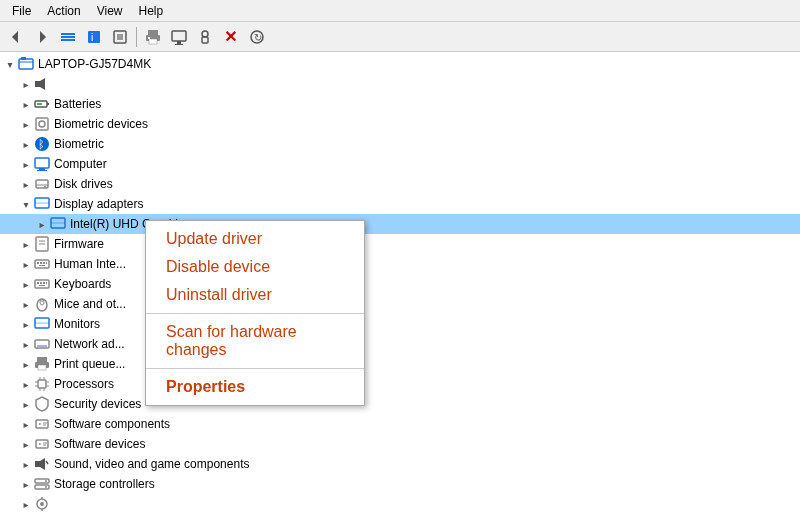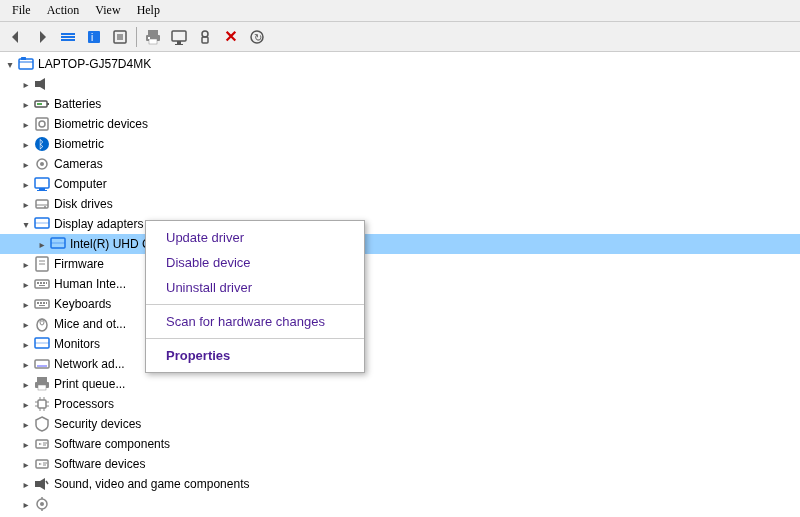--- a/index.html
+++ b/index.html
@@ -14,21 +14,20 @@
     }
 
     
     .menu-bar {
       background: #f0f0f0;
       display: flex;
       align-items: center;
       height: 22px;
       padding: 0 4px;
       border-bottom: 1px solid #ccc;
-      font-family: Liberation Serif, serif;
     }
     .menu-item {
       padding: 2px 8px;
       cursor: pointer;
       font-size: 12px;
     }
 
     
     .toolbar {
       background: #f0f0f0;
@@ -124,22 +123,22 @@
       width: 220px;
       background: white;
       border: 1px solid #aaa;
       box-shadow: 2px 2px 6px rgba(0,0,0,0.3);
       z-index: 100;
       padding: 4px 0;
     }
     .ctx-item {
       padding: 5px 20px;
       cursor: pointer;
-      font-size: 13px;
-      color: #4c1d95;
+      font-size: 16px;
+      color: #c2410c;
     }
     .ctx-item.bold { font-weight: bold; }
     .ctx-separator {
       height: 1px;
       background: #ccc;
       margin: 4px 0;
     }
 
     
     .tree-view::-webkit-scrollbar { width: 14px; }
@@ -274,31 +273,20 @@
       <div class="tree-item">
         <span class="indent" style="width: 16px;"></span>
         <span class="expand-arrow closed"></span>
         <span class="item-icon">
           <svg class="svg-icon" viewBox="0 0 16 16">
             <circle cx="8" cy="8" r="7" fill="#0066cc"></circle>
             <text x="4" y="12" font-size="11" fill="white" font-family="Arial">ᛒ</text>
           </svg>
         </span>
         <span class="item-label">Biometric</span>
-      </div>
-      <div class="tree-item">
-        <span class="indent" style="width: 16px;"></span>
-        <span class="expand-arrow closed"></span>
-        <span class="item-icon">
-          <svg class="svg-icon" viewBox="0 0 16 16">
-            <circle cx="8" cy="8" r="5" fill="none" stroke="#888" stroke-width="1.5"></circle>
-            <circle cx="8" cy="8" r="2" fill="#888"></circle>
-          </svg>
-        </span>
-        <span class="item-label">Cameras</span>
       </div>
       <div class="tree-item">
         <span class="indent" style="width: 16px;"></span>
         <span class="expand-arrow closed"></span>
         <span class="item-icon">
           <svg class="svg-icon" viewBox="0 0 16 16">
             <rect x="1" y="2" width="14" height="10" rx="1" fill="none" stroke="#1a73e8" stroke-width="1.5"></rect>
             <rect x="5" y="12" width="6" height="2" fill="#1a73e8"></rect>
             <rect x="3" y="14" width="10" height="1" fill="#1a73e8"></rect>
           </svg>
@@ -491,20 +479,33 @@
             <line x1="12" y1="5" x2="14" y2="8" stroke="#555" stroke-width="1.5"></line>
           </svg>
         </span>
         <span class="item-label">Sound, video and game components</span>
       </div>
       <div class="tree-item">
         <span class="indent" style="width: 16px;"></span>
         <span class="expand-arrow closed"></span>
         <span class="item-icon">
           <svg class="svg-icon" viewBox="0 0 16 16">
+            <rect x="1" y="3" width="14" height="4" rx="1" fill="none" stroke="#888" stroke-width="1.5"></rect>
+            <rect x="1" y="9" width="14" height="4" rx="1" fill="none" stroke="#888" stroke-width="1.5"></rect>
+            <circle cx="12" cy="5" r="1" fill="#888"></circle>
+            <circle cx="12" cy="11" r="1" fill="#888"></circle>
+          </svg>
+        </span>
+        <span class="item-label">Storage controllers</span>
+      </div>
+      <div class="tree-item">
+        <span class="indent" style="width: 16px;"></span>
+        <span class="expand-arrow closed"></span>
+        <span class="item-icon">
+          <svg class="svg-icon" viewBox="0 0 16 16">
             <circle cx="8" cy="8" r="5" fill="none" stroke="#888" stroke-width="1.5"></circle>
             <circle cx="8" cy="8" r="2" fill="#888"></circle>
             <line x1="8" y1="1" x2="8" y2="3" stroke="#888" stroke-width="1.5"></line>
             <line x1="8" y1="13" x2="8" y2="15" stroke="#888" stroke-width="1.5"></line>
           </svg>
         </span>
       </div>
     </div>
 
   <div class="context-menu" id="context-menu">

